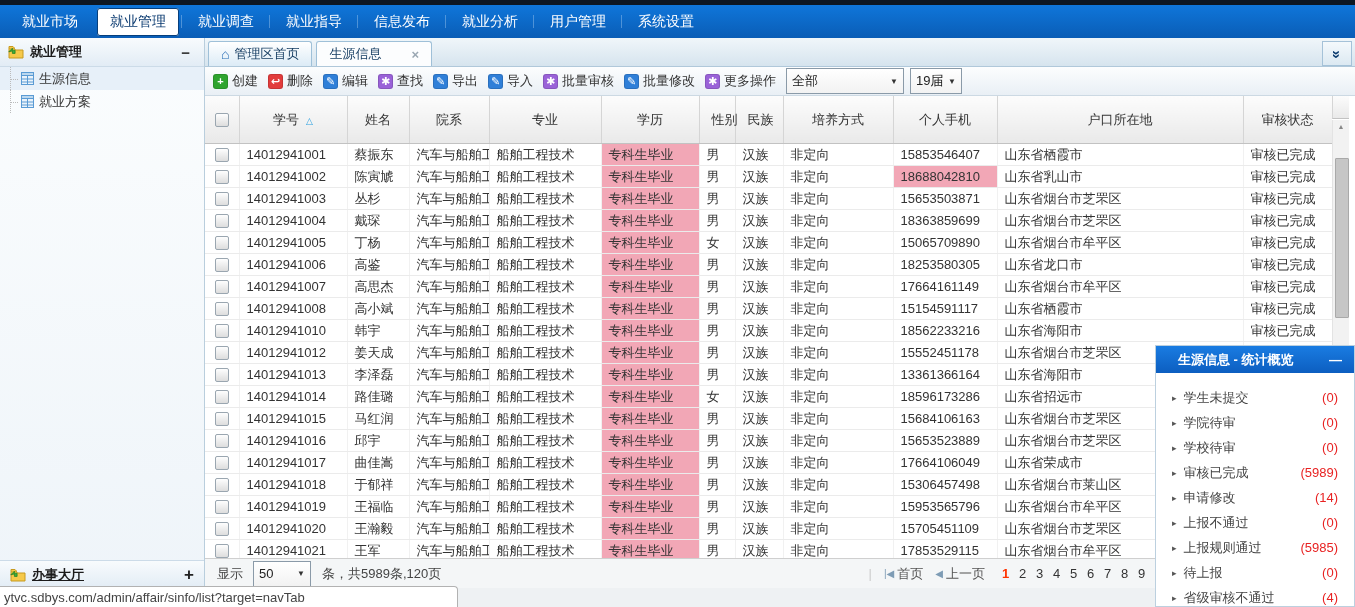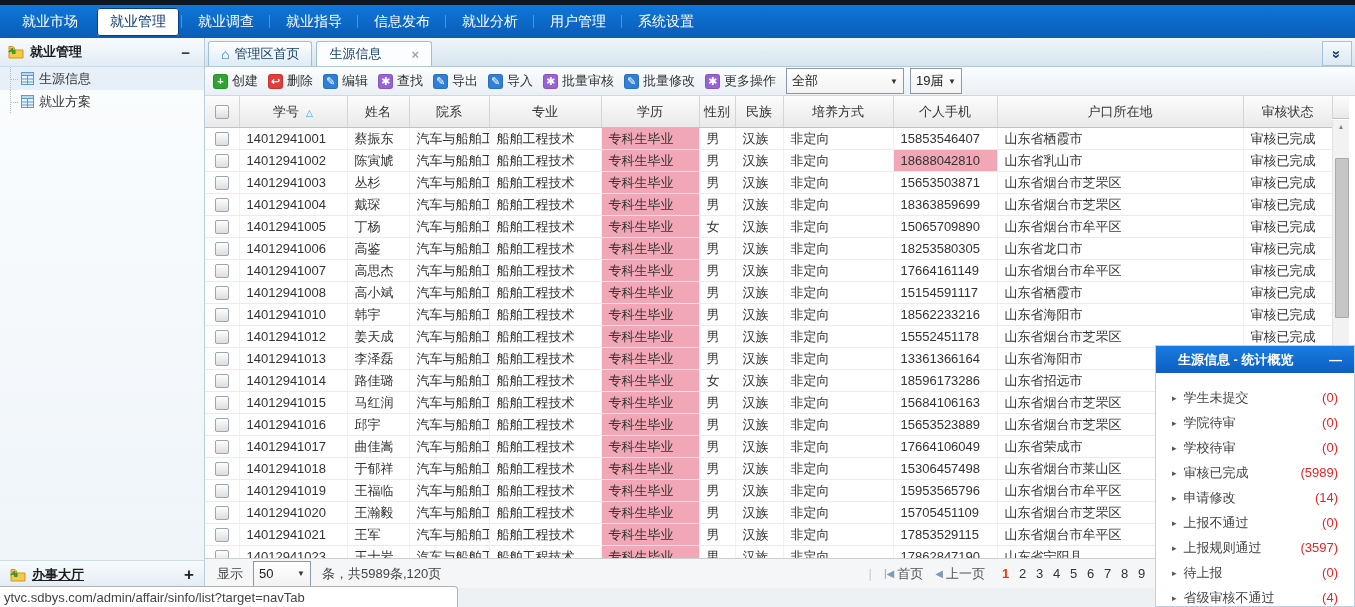--- a/index.html
+++ b/index.html
@@ -51,21 +51,21 @@
         padding:12px 5px;font-size:13px;color:#222;box-sizing:border-box;cursor:pointer;margin-right:6px;}
   .fsel .val{flex:1;overflow:hidden;white-space:nowrap;}
   .fsel .caret{font-size:8px;color:#333;margin-left:5px;}
   .sel-scope{width:118px;}
   .sel-year{width:52px;}
   .sel-perpage{width:58px;}
   
   .grid{position:absolute;left:205px;top:96px;width:1127px;height:462px;overflow:hidden;}
   table{border-collapse:collapse;table-layout:fixed;width:1127px;font-size:13px;color:#333;}
   thead th{height:23px;background:linear-gradient(#fcfcfc,#e9e9e9);border-right:1px solid #d5d5d5;
-           border-bottom:1px solid #c2c2c2;font-weight:normal;text-align:center;padding:4px;white-space:nowrap;cursor:pointer;}
+           border-bottom:1px solid #c2c2c2;font-weight:normal;text-align:center;padding:12px;white-space:nowrap;cursor:pointer;}
   tbody td{height:21px;border-bottom:1px solid #ebebeb;border-right:1px solid #f1f1f1;padding:0 0 0 7px;
            white-space:nowrap;overflow:hidden;}
   td.pink{background:#f2a7b6;}
   td.cbcell,th.cbcell{text-align:center;padding:0;}
   .cb{display:inline-block;width:12px;height:12px;border:1px solid #9aa6b0;border-radius:2px;
       background:linear-gradient(#fefefe,#ddd);vertical-align:middle;cursor:pointer;}
   .sort{color:#2aa0e0;font-size:9px;margin-left:7px;}
   
   .vscroll{position:absolute;left:1332px;top:96px;width:17px;height:462px;}
   .vs-cap{height:23px;background:linear-gradient(#fcfcfc,#e9e9e9);border-bottom:1px solid #c2c2c2;
@@ -625,21 +625,21 @@
           <span class="sp-count">(14)</span>
         </div>
         <div class="sp-row">
           <span class="sp-arrow">▸</span>
           <span>上报不通过</span>
           <span class="sp-count">(0)</span>
         </div>
         <div class="sp-row">
           <span class="sp-arrow">▸</span>
           <span>上报规则通过</span>
-          <span class="sp-count">(3597)</span>
+          <span class="sp-count">(5985)</span>
         </div>
         <div class="sp-row">
           <span class="sp-arrow">▸</span>
           <span>待上报</span>
           <span class="sp-count">(0)</span>
         </div>
         <div class="sp-row">
           <span class="sp-arrow">▸</span>
           <span>省级审核不通过</span>
           <span class="sp-count">(4)</span>

